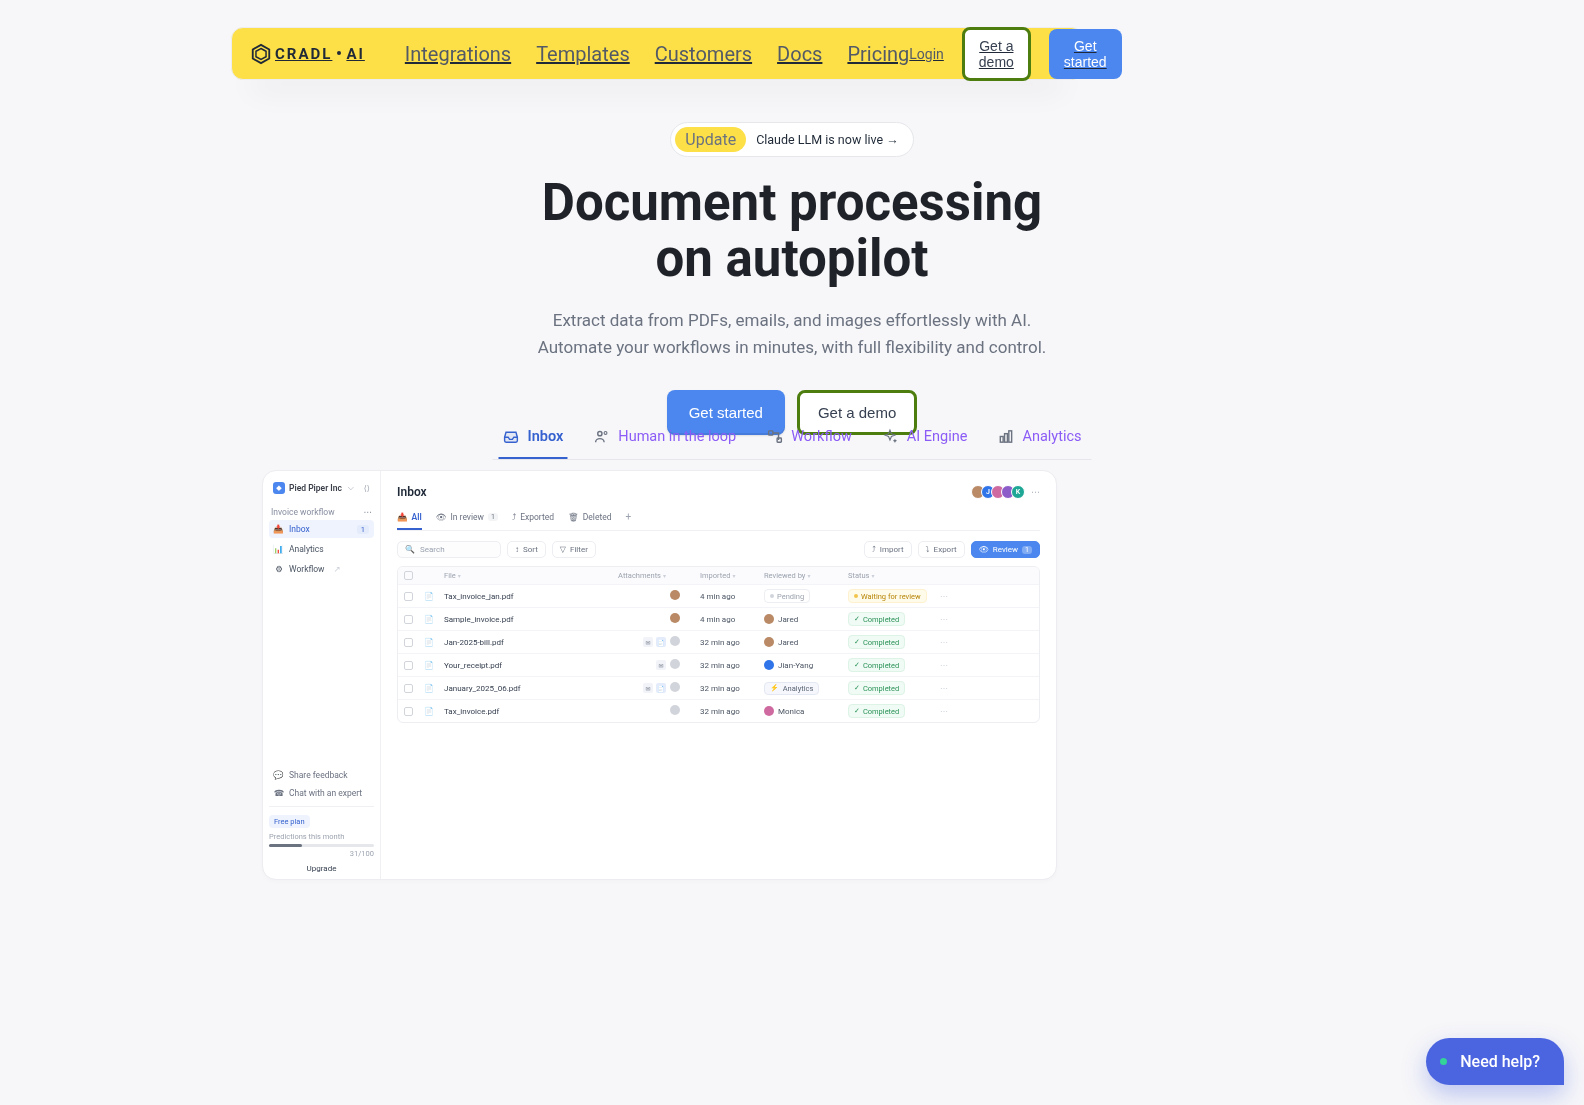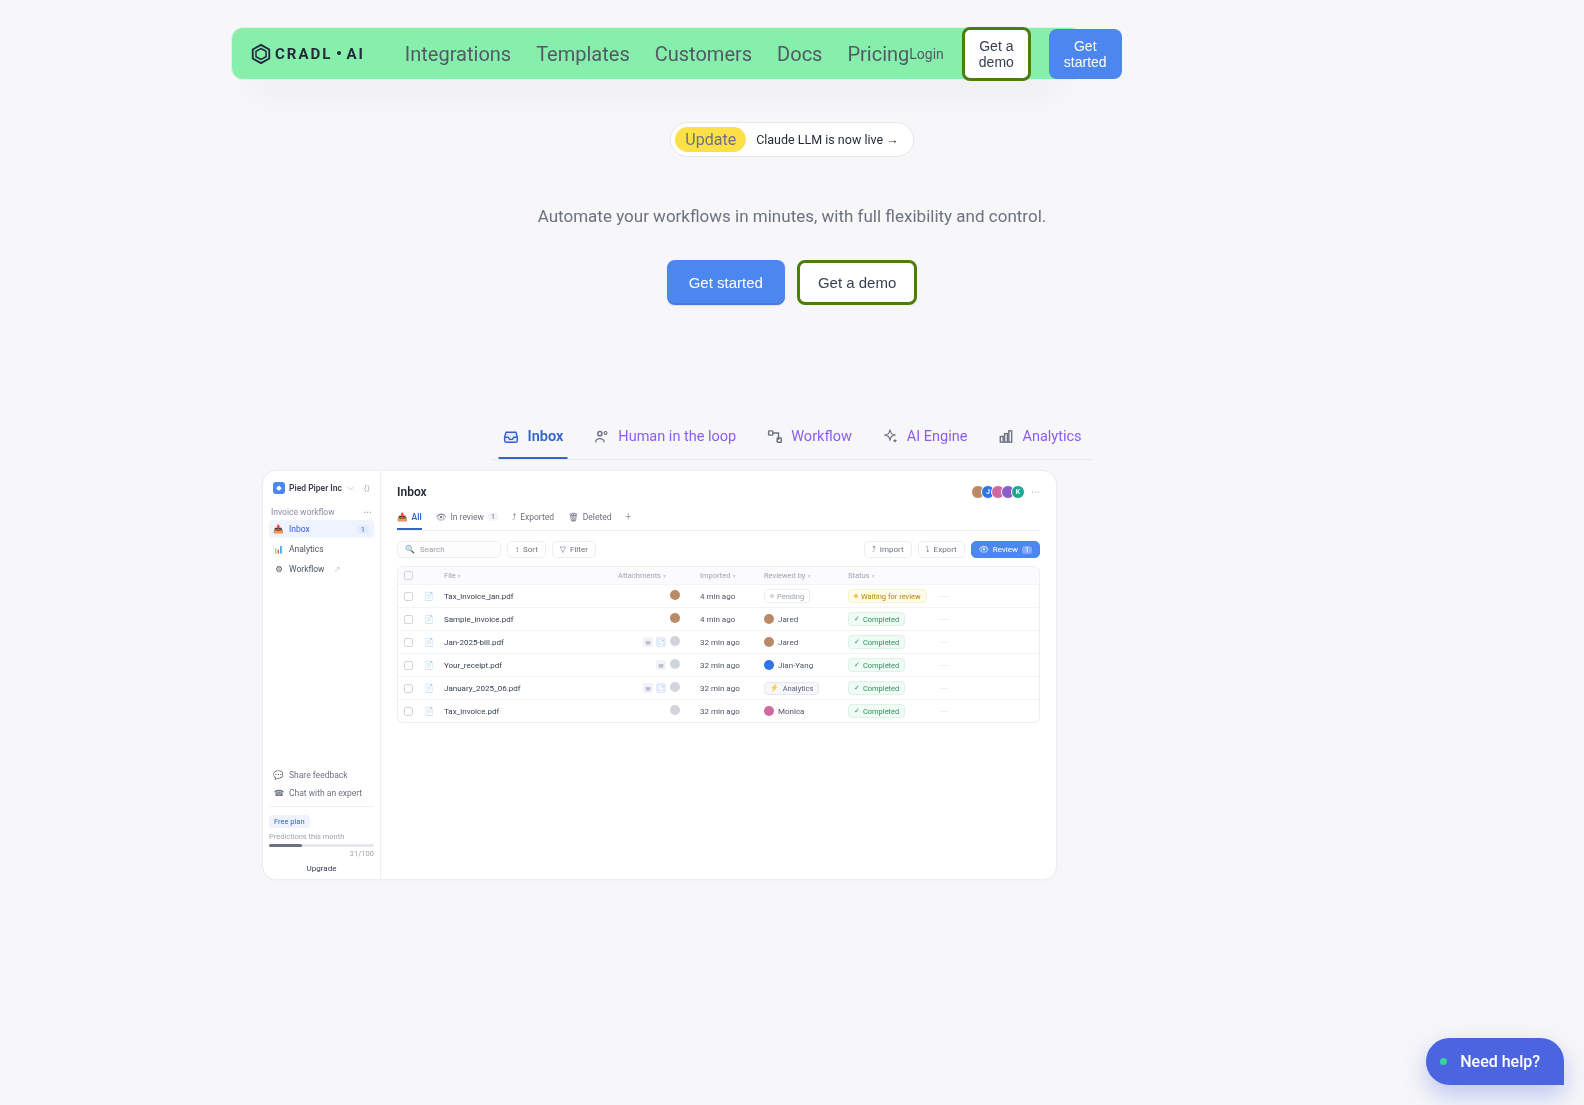--- a/index.html
+++ b/index.html
@@ -13,27 +13,28 @@
   position: relative;
 }
 
 
 .navbar {
   position: absolute;
   top: 27px;
   left: 231px;
   width: 852px;
   height: 53px;
-  background: #86efac;
+  background: #fde047;
   border: 1px solid #ececf1;
   border-radius: 12px;
   display: flex;
   align-items: center;
   padding: 0 14px 0 18px;
   box-shadow: 0 30px 30px -20px rgba(0,0,0,0.07);
+  text-decoration: underline;
 }
 .logo { display: flex; align-items: center; gap: 3px; margin-right: 40px; }
 .logo-mark { display: inline-flex; }
 .logo-text { font-weight: 700; font-size: 15px; letter-spacing: 2px; }
 .logo-dot { width:4px; height:4px; background:#1f2937; border-radius:50%; margin:0 2px; display:inline-block; position:relative; top:-1px; }
 .nav-links { display: flex; gap: 25px; flex: 1; }
 .nav-link { color: #535a66; font-size: 20px; cursor: pointer; }
 .nav-right { display: flex; align-items: center; gap: 18px; }
 .login { color: #535a66; font-size: 14px; cursor: pointer; }
 .btn-white {
@@ -210,22 +211,26 @@
     <button class="btn-white">Get a demo</button>
     <button class="btn-blue">Get started</button>
   </div>
 </div>
 
 <div class="hero">
   <div class="update-pill">
     <span class="update-badge">Update</span>
     <span>Claude LLM is now live →</span>
   </div>
+  <h1 class="hero-title">
+    <span>Document processing</span><br>
+    <span>on autopilot</span>
+  </h1>
   <p class="hero-sub">
-    <br>
+    <span>Extract data from PDFs, emails, and images effortlessly with AI.</span><br>
     <span>Automate your workflows in minutes, with full flexibility and control.</span>
   </p>
   <div class="hero-ctas">
     <button class="btn-blue">Get started</button>
     <button class="btn-white">Get a demo</button>
   </div>
 </div>
 
 <div class="feature-tabs">
   <div class="feature-tab active">

